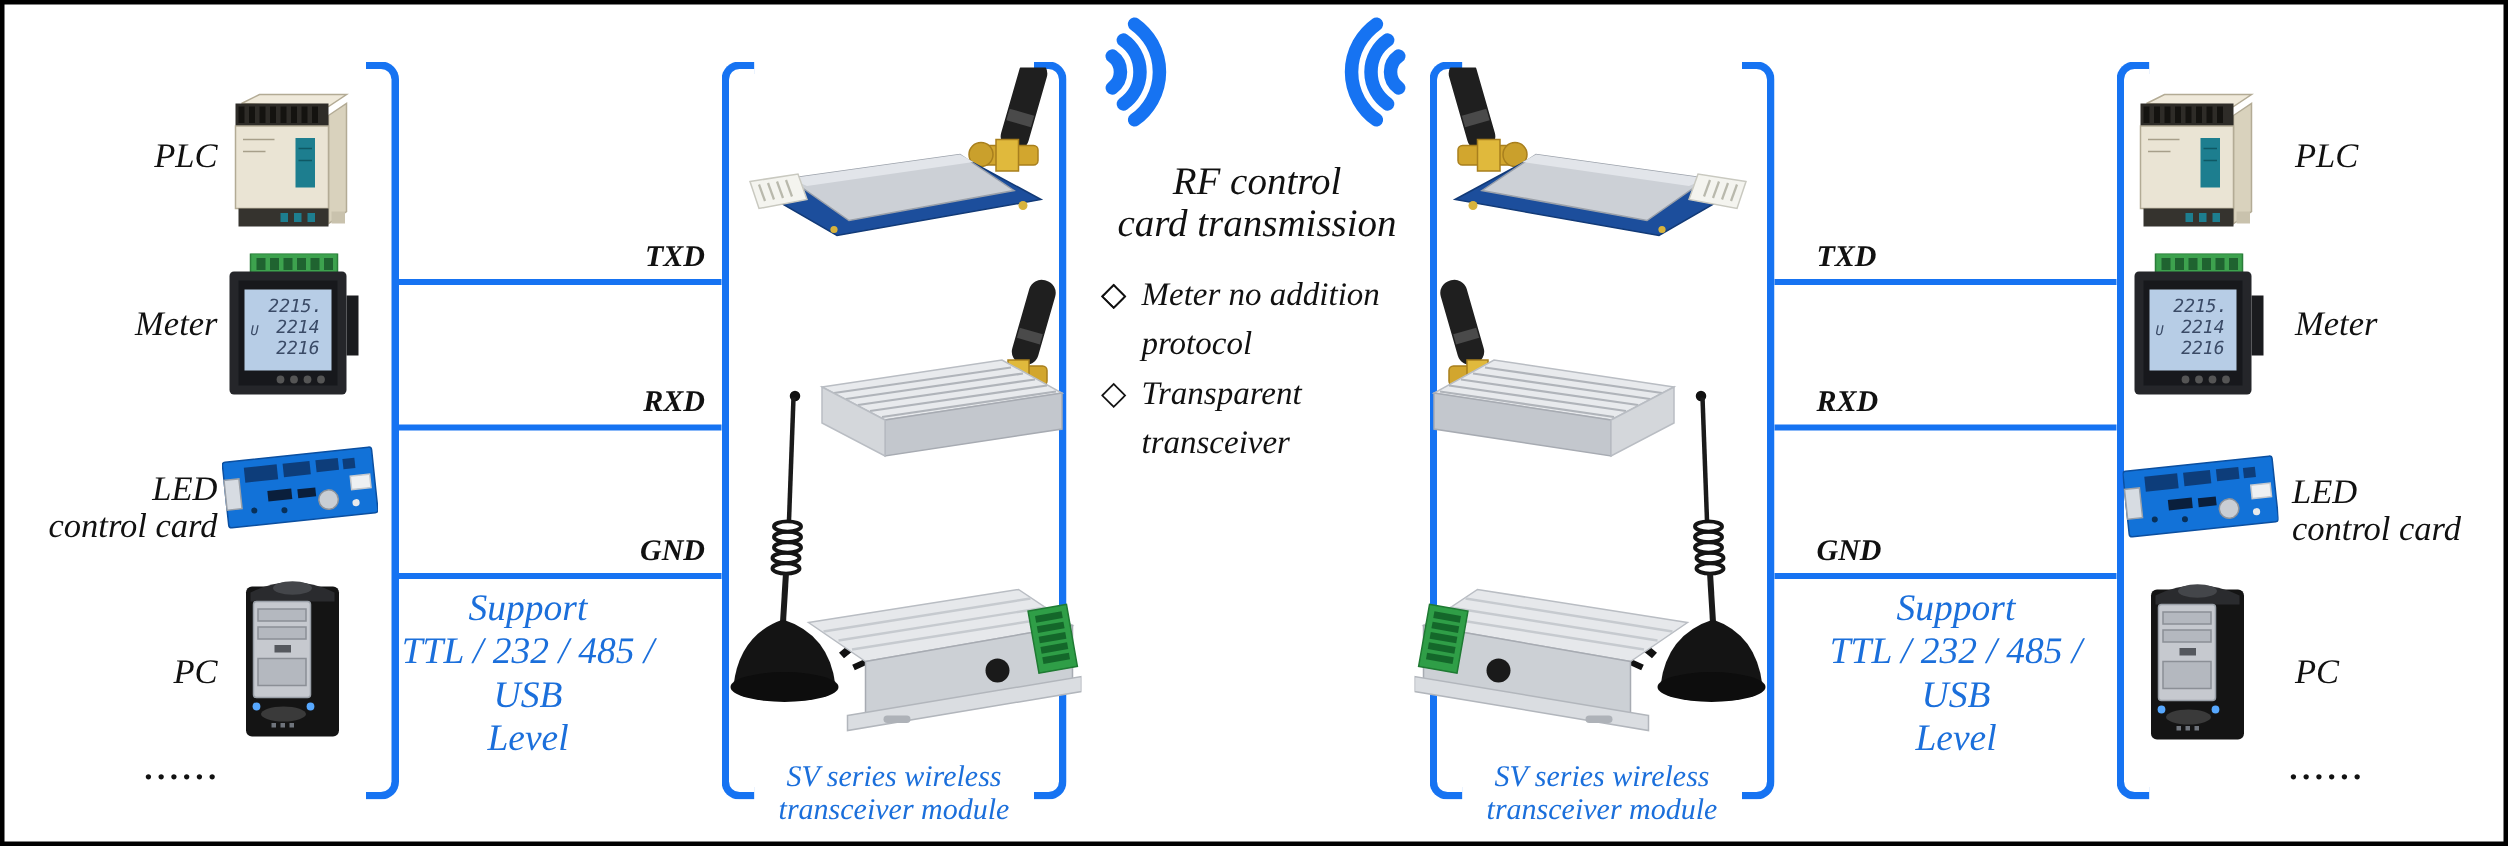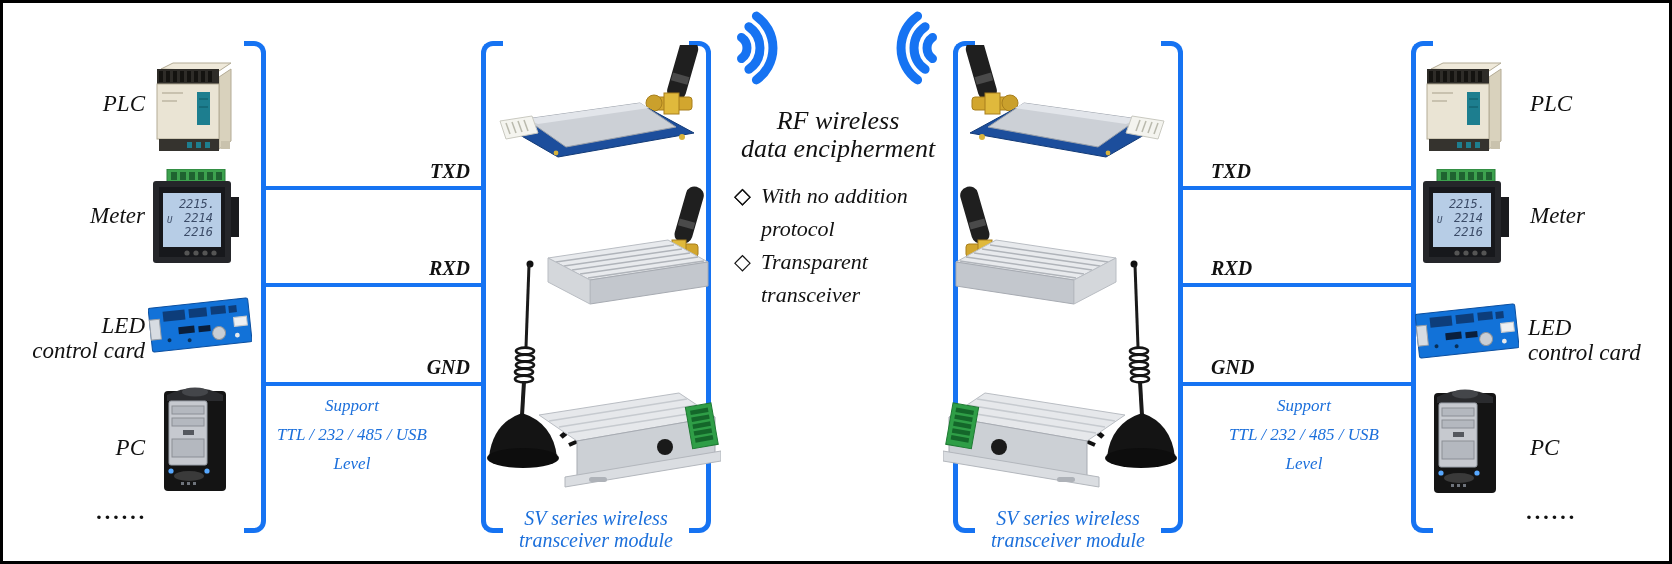--- a/index.html
+++ b/index.html
@@ -13,21 +13,21 @@
   .bracket{position:absolute;width:22px;box-sizing:border-box;border:5px solid var(--accent-blue,#1673F2);background:transparent;z-index:1;}
   .bracket.open-right{border-right:none;border-radius:12px 0 0 12px;}   
   .bracket.open-left {border-left:none; border-radius:0 12px 12px 0;}   
   
   .sigline{position:absolute;height:4px;background:var(--accent-blue,#1673F2);z-index:1;}
   
   .devlabel{position:absolute;font-size:23px;line-height:25px;color:var(--ink,#111);z-index:3;}
   .r-align{text-align:right;}
   .l-align{text-align:left;}
   .siglabel{position:absolute;font-weight:bold;font-size:20px;line-height:26px;color:var(--ink,#111);z-index:3;}
-  .supportblock{position:absolute;text-align:center;color:var(--text-blue,#1B6FDB);font-size:17px;line-height:29px;z-index:3;}
+  .supportblock{position:absolute;text-align:center;color:var(--text-blue,#1B6FDB);font-size:25px;line-height:29px;z-index:3;}
   .caption{position:absolute;text-align:center;color:var(--text-blue,#1B6FDB);font-size:20px;line-height:22px;z-index:3;}
   .rftitle{position:absolute;text-align:center;font-size:26px;line-height:28px;color:var(--ink,#111);z-index:3;}
   .features{position:absolute;margin:0;padding:0;list-style:none;font-size:22px;line-height:33px;z-index:3;}
   .features li{position:relative;padding-left:27px;}
   .features .bullet{position:absolute;left:0;top:0;}
   .dots{position:absolute;font-size:22px;font-weight:bold;letter-spacing:3px;z-index:3;}
   .imgwrap{position:absolute;z-index:2;}
   .mirror{transform:scaleX(-1);}
   .wifi{position:absolute;z-index:2;}
 </style>
@@ -285,30 +285,30 @@
   </div>
 
   <svg class="wifi" style="left:731px;top:6px;color:var(--accent-blue,#1673F2);" width="48" height="78">
       <use href="#sym-wifi"></use>
     </svg>
   <svg class="wifi mirror" style="left:889px;top:6px;color:var(--accent-blue,#1673F2);" width="48" height="78">
       <use href="#sym-wifi"></use>
     </svg>
 
   <div class="rftitle" style="left:690px;top:104px;width:290px;">
-    <div>RF wireless</div>
-    <div>data encipherment</div>
+    <div>RF control</div>
+    <div>card transmission</div>
   </div>
 
   <ul class="features" style="left:731px;top:176px;width:218px;">
     <li>
       <span class="bullet">◇</span>
     </li>
     <li>
-      <span class="bullet">◇</span><span>With no addition protocol</span>
+      <span class="bullet">◇</span><span>Meter no addition protocol</span>
     </li>
     <li>
       <span class="bullet">◇</span><span>Transparent transceiver</span>
     </li>
   </ul>
 
   <div class="bracket open-right" style="left:950px;top:38px;height:492px;"></div>
   <div class="bracket open-left" style="left:1158px;top:38px;height:492px;"></div>
 
   <svg class="imgwrap mirror" style="left:948px;top:42px;" width="215" height="115">

